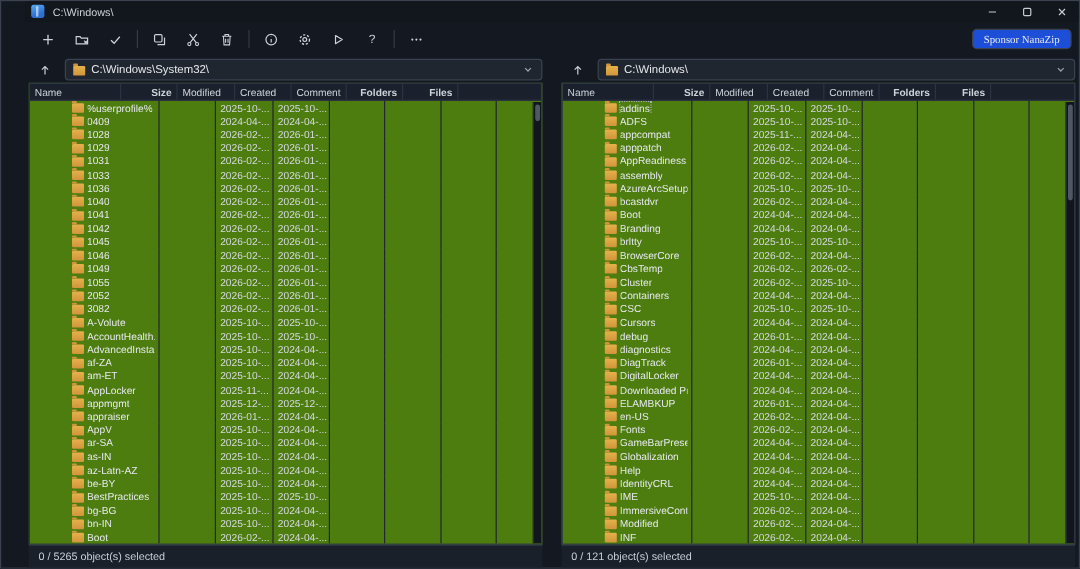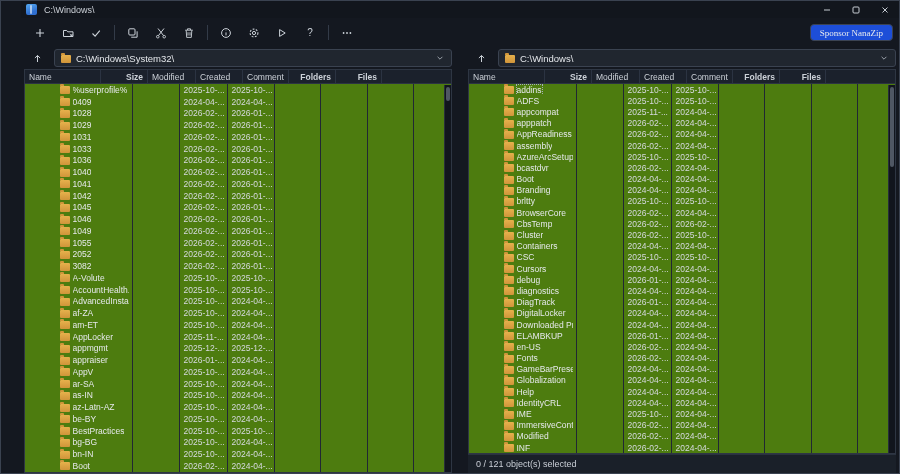--- a/index.html
+++ b/index.html
@@ -649,20 +649,23 @@
     <span class="cell c-com"></span>
     <span class="cell c-fol"></span>
     <span class="cell c-fil"></span>
     <span class="cell c-rest"></span>
   </div>
 </div>
         <div class="sbar">
           <div class="sthumb t-left"></div>
         </div>
       </div>
+      <div class="statusbar">
+        <span>0 / 5265 object(s) selected</span>
+      </div>
     </div>
 
     <div class="pane-col">
       <div class="addr-row">
         <span class="up-btn">
           <svg width="11" height="11" viewBox="0 0 11 11">
               <path d="M5.5 9V2.6M2.9 5L5.5 2.5 8.1 5" stroke="currentColor" stroke-width="1" fill="none"></path>
             </svg>
         </span>
         <span class="combo">

